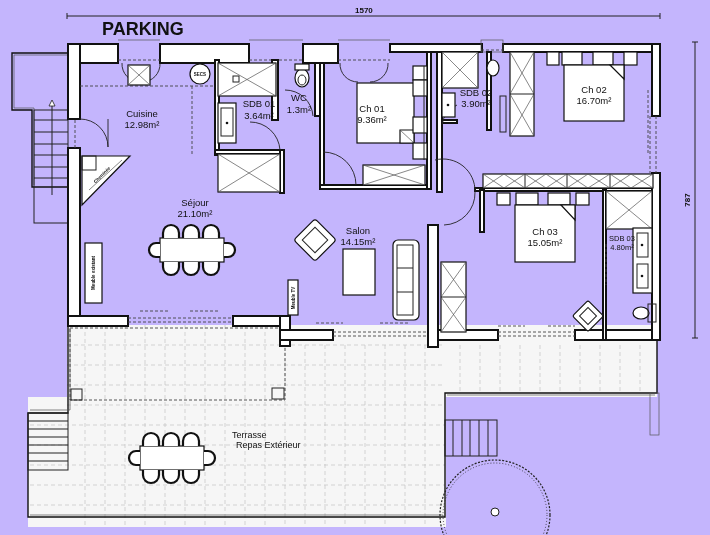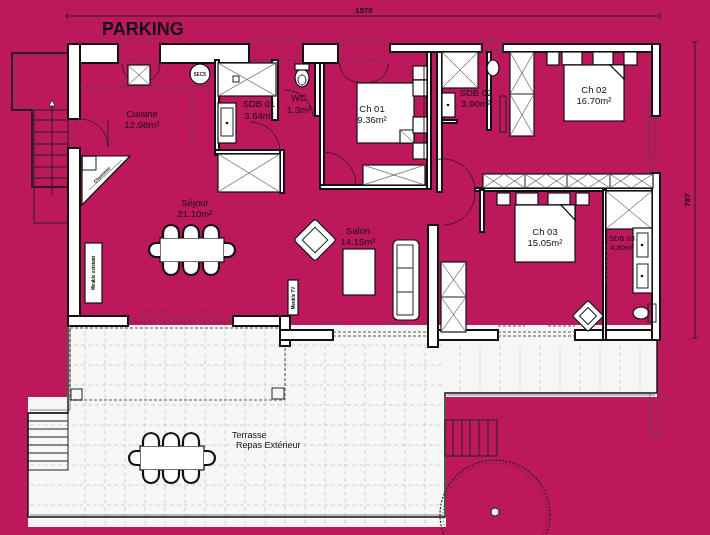--- a/index.html
+++ b/index.html
@@ -1,16 +1,16 @@
 <!DOCTYPE html>
 <html><head>
 <meta charset="utf-8">
 <style>
   html, body { margin: 0; padding: 0; background: #ffffff; }
-  #plan-wrap { position: relative; width: 710px; height: 535px; overflow: hidden; background: #be185d; }
+  #plan-wrap { position: relative; width: 710px; height: 535px; overflow: hidden; background: #c4b5fd; }
   svg { position: absolute; left: 0; top: 0; }
   .wall { fill: #ffffff; stroke: #111; stroke-width: 2; }
   .wall-thin { fill: none; stroke: #111; stroke-width: 1.4; }
   .fine { fill: none; stroke: #222; stroke-width: 1; }
   .hair { fill: none; stroke: #555; stroke-width: 0.7; }
   .dash { fill: none; stroke: #444; stroke-width: 0.9; stroke-dasharray: 3 2; }
   .grid { fill: none; stroke: #bdbdbd; stroke-width: 0.6; stroke-dasharray: 4 3; }
   .door { fill: none; stroke: #222; stroke-width: 0.9; }
   .furn { fill: #fff; stroke: #111; stroke-width: 1.2; }
   .chair { fill: #fff; stroke: #111; stroke-width: 2.2; }

